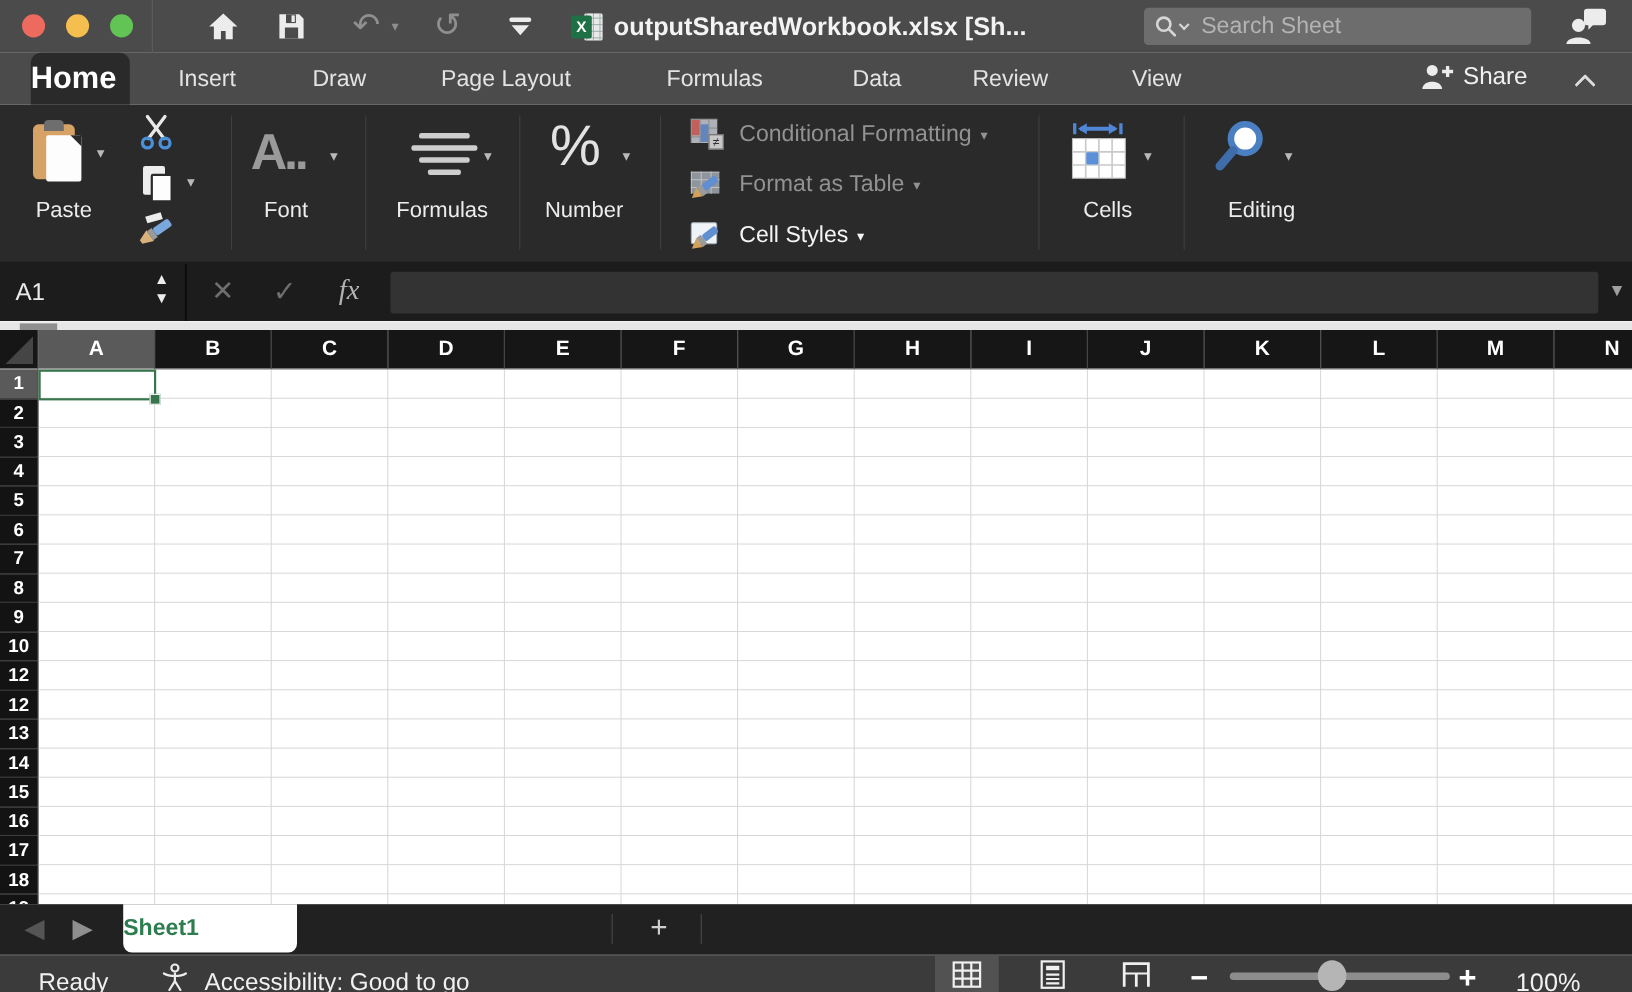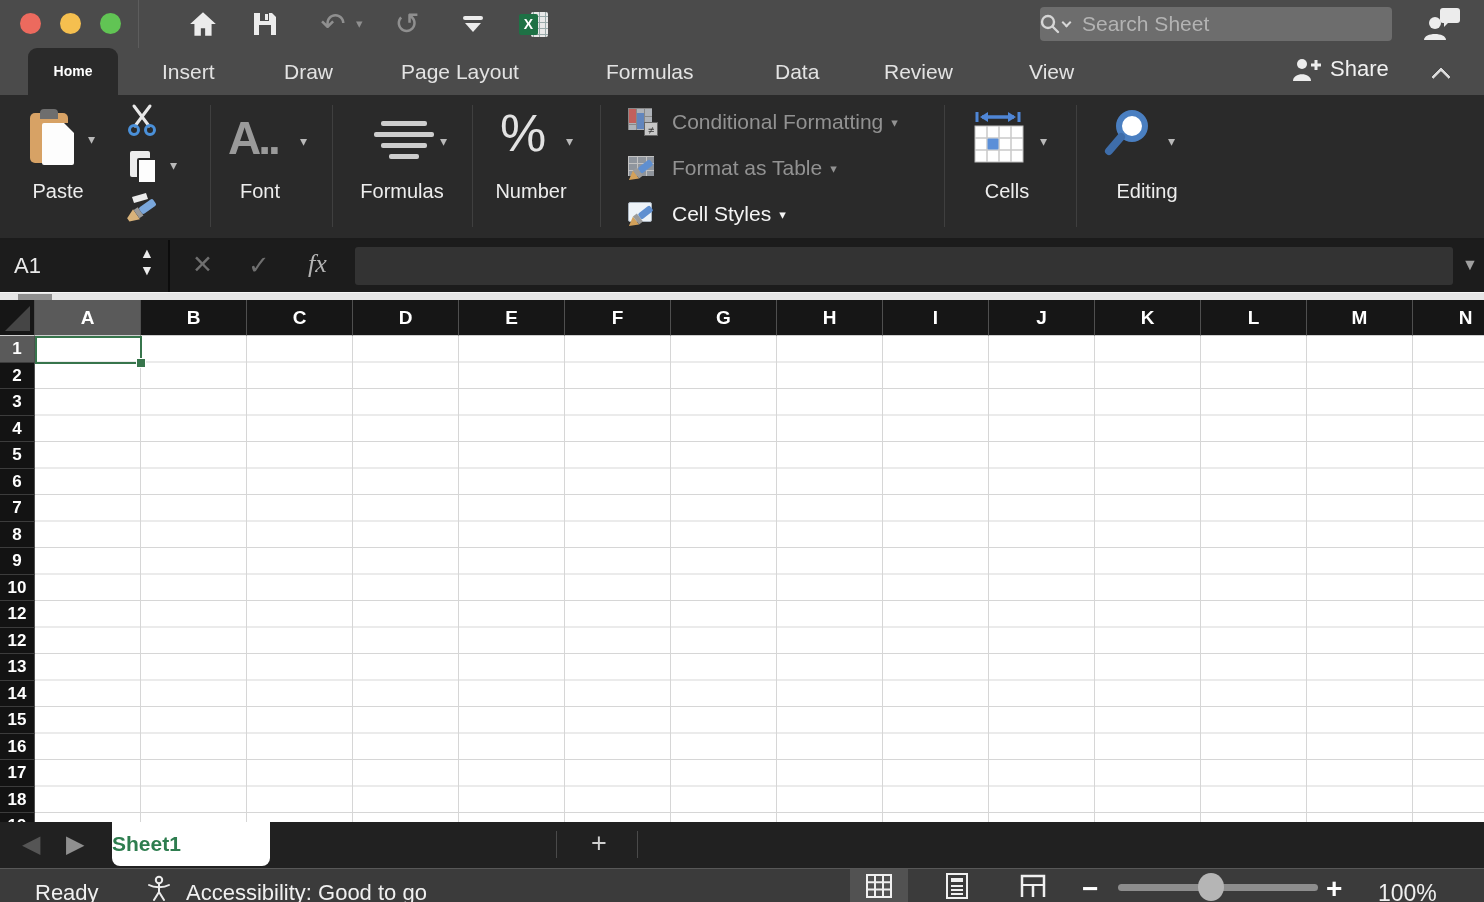--- a/index.html
+++ b/index.html
@@ -22,29 +22,29 @@
   .collapse-bar { width:20px; height:4px; background:#ececec; border-radius:2px; margin-bottom:3px; }
   .collapse-tri { width:0; height:0; border-left:8px solid transparent; border-right:8px solid transparent; border-top:9px solid #ececec; }
   .xl-doc { position:absolute; left:519px; top:10px; width:30px; height:30px; }
   .xl-page { position:absolute; left:12px; top:2px; width:17px; height:25px; background:#e9e9e9; border-radius:2px;
              background-image:linear-gradient(#9aa 1px, transparent 1px), linear-gradient(90deg,#9aa 1px, transparent 1px);
              background-size:6px 6px; background-position:2px 4px; }
   .xl-green { position:absolute; left:0; top:4px; width:19px; height:21px; background:#1e7145; border-radius:2px;
               color:#fff; font-weight:bold; font-size:14px; text-align:center; line-height:21px; }
   .tb-title { position:absolute; left:558px; top:11px; font-size:23px; font-weight:bold; color:#f3f3f3; white-space:nowrap; }
   .searchbox { position:absolute; left:1040px; top:7px; width:352px; height:34px; background:#6d6d6d; border-radius:4px;
-               display:flex; align-items:center; }
+               display:flex; align-items:center; padding-left:10px; }
   .search-chev { width:7px; height:7px; border-right:2px solid #d6d6d6; border-bottom:2px solid #d6d6d6; transform:rotate(45deg); margin:0 0 3px 3px; }
   .searchbox input { background:transparent; border:none; outline:none; color:#c9c9c9; font-size:21px; margin-left:12px; width:250px; font-family:"Liberation Sans",sans-serif; }
   .searchbox input::placeholder { color:#b3b3b3; }
   .contact-btn { position:absolute; left:1422px; top:6px; width:40px; height:36px; }
   
   .tabsrow { position:absolute; top:48px; left:0; width:100%; height:47px; background:#4b4b4b; }
   .tab-active { position:absolute; left:28px; top:0; width:90px; height:47px; background:#2a2a2a; border-radius:9px 9px 0 0;
-                color:#fff; font-weight:bold; font-size:14px; text-align:center; line-height:46px; }
+                color:#fff; font-weight:bold; font-size:28px; line-height:46px; }
   .rtab { position:absolute; top:9px; font-size:21px; color:#e3e3e3; line-height:30px; }
   .share-wrap { position:absolute; left:1292px; top:8px; display:flex; align-items:center; }
   .share-label { color:#f0f0f0; font-size:22px; margin-left:8px; }
   .ribbon-collapse { position:absolute; left:1434px; top:22px; width:14px; height:14px; border-left:3px solid #dcdcdc; border-top:3px solid #dcdcdc; transform:rotate(45deg); border-radius:2px; }
   
   .ribbon { position:absolute; top:95px; left:0; width:100%; height:145px; background:#2a2a2a; border-bottom:2px solid #1b1b1b; }
   .rsep { position:absolute; top:10px; width:1px; height:122px; background:#3f3f3f; }
   .rlabel { position:absolute; top:85px; font-size:20px; color:#ededed; text-align:center; }
   .caret { color:#b9b9b9; font-size:14px; position:absolute; }
   
@@ -174,20 +174,21 @@
     </div>
     <div class="tb-btn" style="left:456px; flex-direction:column">
       <div class="collapse-bar"></div>
       <div class="collapse-tri"></div>
     </div>
 
     <div class="xl-doc">
       <div class="xl-page"></div>
       <div class="xl-green">X</div>
     </div>
+    <div class="tb-title">outputSharedWorkbook.xlsx  [Sh...</div>
 
     <div class="searchbox">
       <svg width="20" height="20" viewBox="0 0 20 20">
         <circle cx="8" cy="8" r="6" fill="none" stroke="#d6d6d6" stroke-width="2.4"></circle>
         <line x1="12.5" y1="12.5" x2="18" y2="18" stroke="#d6d6d6" stroke-width="2.4" stroke-linecap="round"></line>
       </svg>
       <div class="search-chev"></div>
       <input type="text" value="" placeholder="Search Sheet" style="">
     </div>
 

